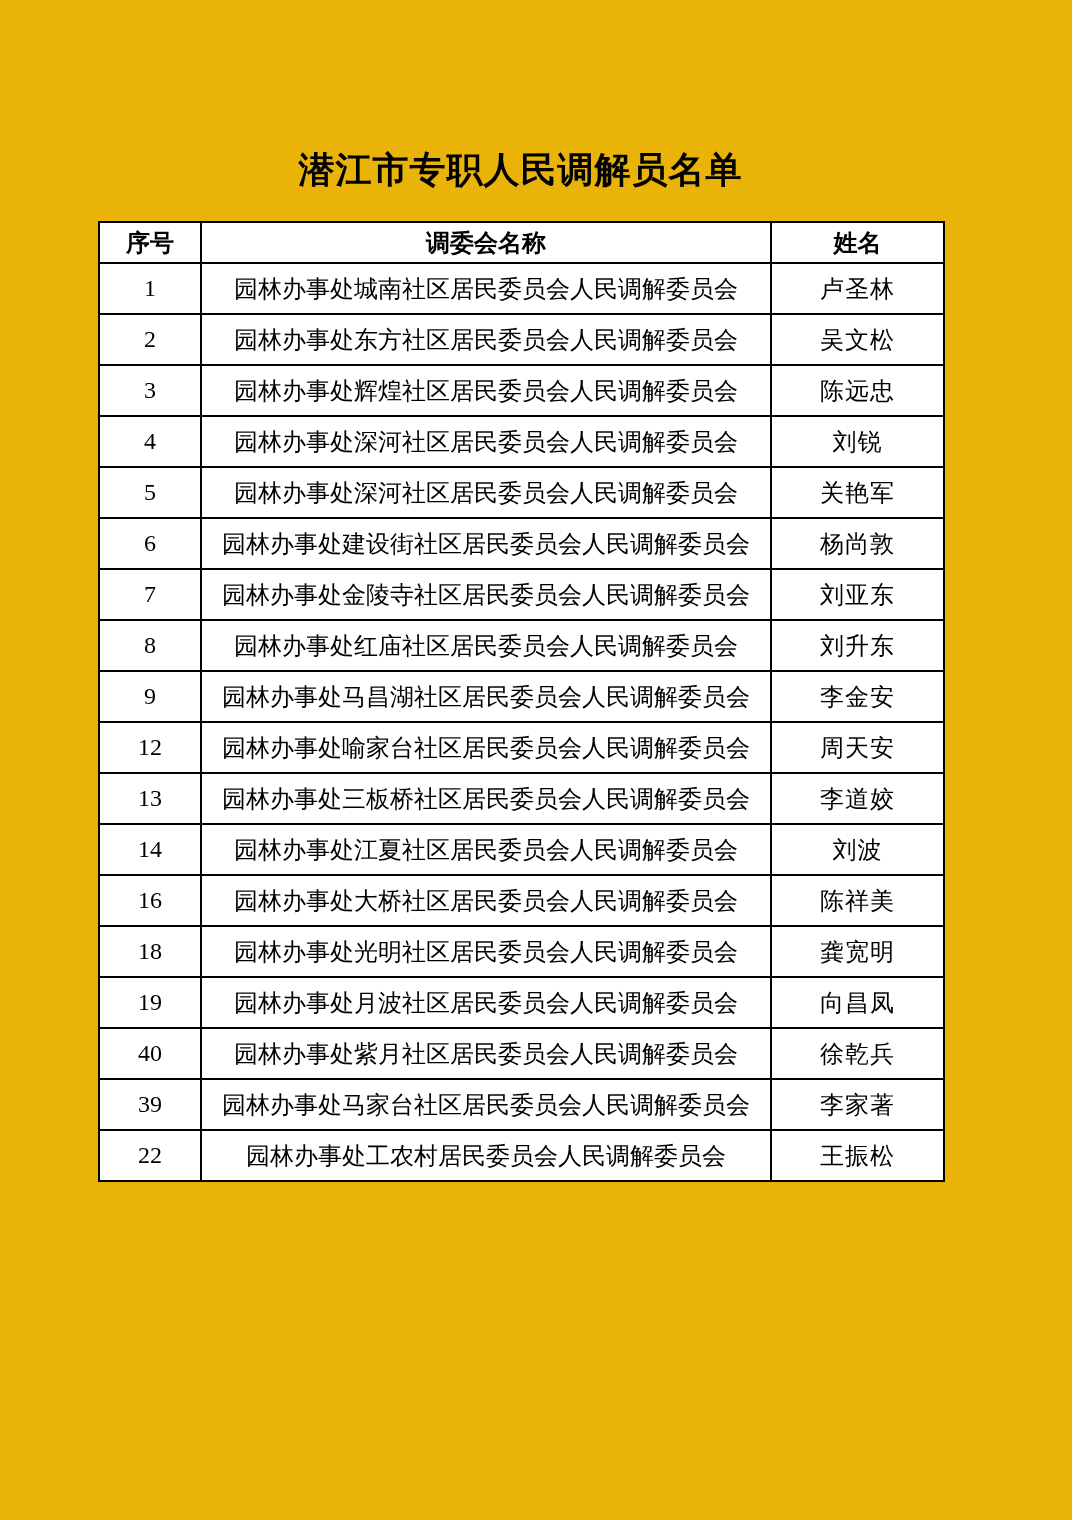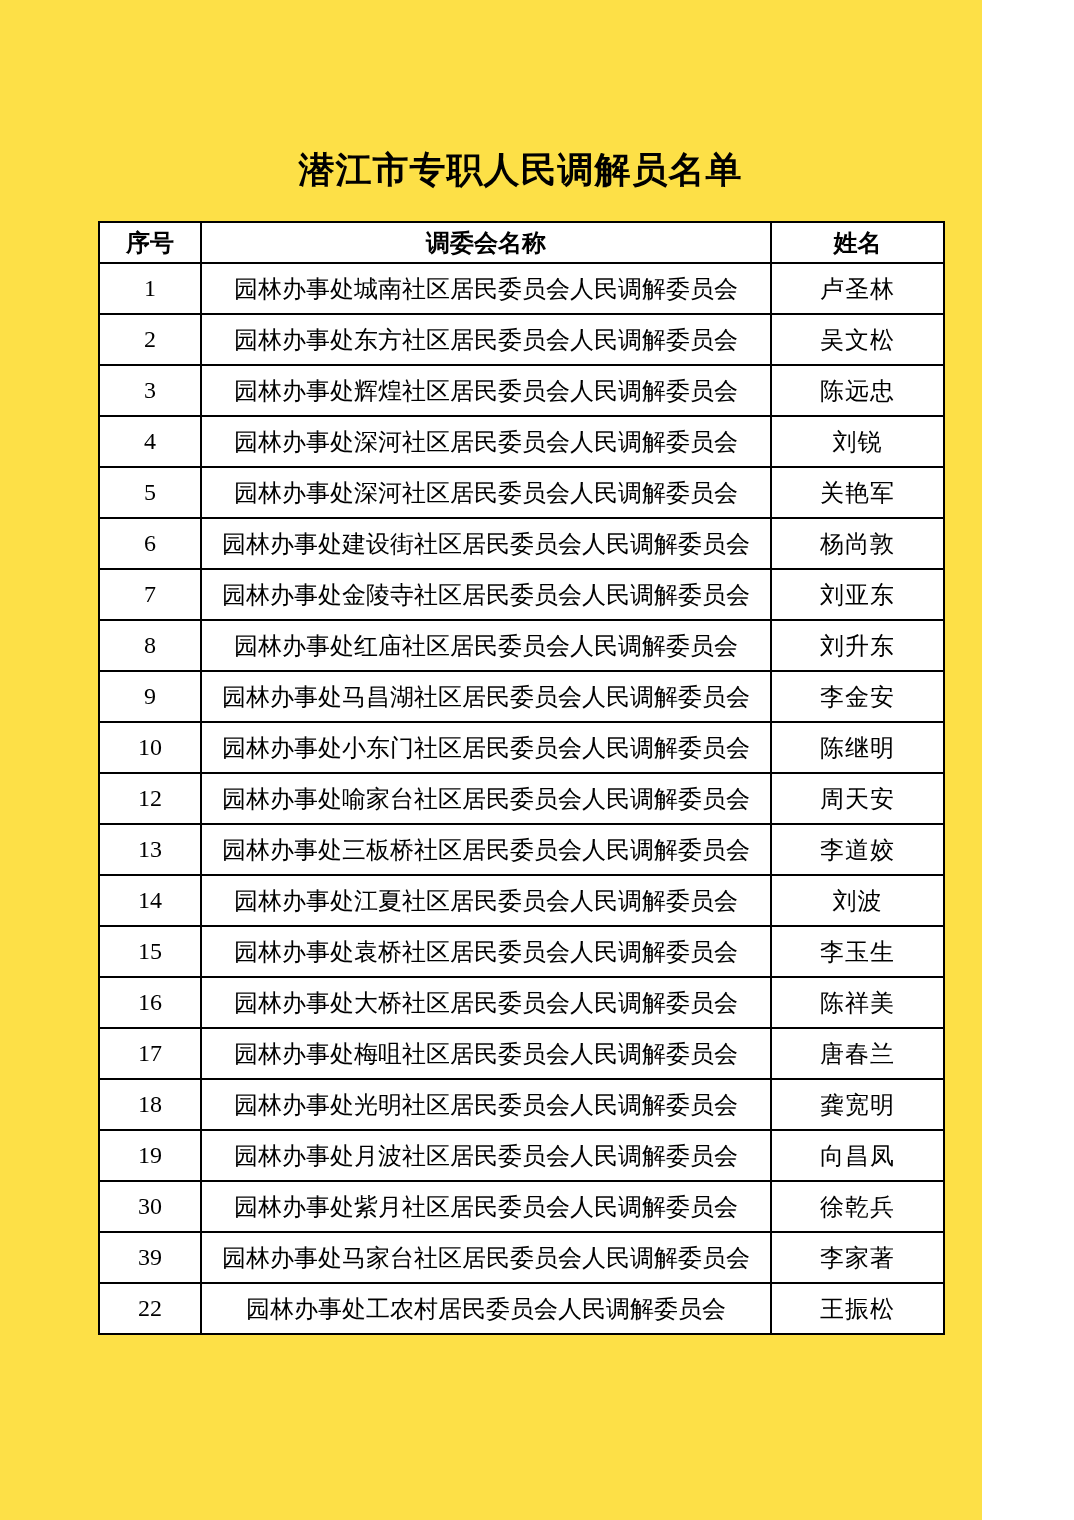--- a/index.html
+++ b/index.html
@@ -11,23 +11,23 @@
     width: 1074px;
     height: 1520px;
     position: relative;
     font-family: "Liberation Serif", serif;
     color: #000000;
     overflow: hidden;
   }
   .page {
     position: absolute;
     left: 0; top: 0;
-    width: 982px;
+    width: 1072px;
     height: 1520px;
-    background: #fde047;
+    background: #eab308;
   }
   .title-wrap {
     position: absolute;
     left: 98px;
     top: 146px;
     width: 845px;
     text-align: center;
   }
   .doc-title {
     margin: 0;
@@ -146,66 +146,51 @@
           <td class="serial-cell">8</td>
           <td class="committee-cell">园林办事处红庙社区居民委员会人民调解委员会</td>
           <td class="name-cell">刘升东</td>
         </tr>
         <tr>
           <td class="serial-cell">9</td>
           <td class="committee-cell">园林办事处马昌湖社区居民委员会人民调解委员会</td>
           <td class="name-cell">李金安</td>
         </tr>
         <tr>
-          <td class="serial-cell">10</td>
-          <td class="committee-cell">园林办事处小东门社区居民委员会人民调解委员会</td>
-          <td class="name-cell">陈继明</td>
-        </tr>
-        <tr>
           <td class="serial-cell">12</td>
           <td class="committee-cell">园林办事处喻家台社区居民委员会人民调解委员会</td>
           <td class="name-cell">周天安</td>
         </tr>
         <tr>
           <td class="serial-cell">13</td>
           <td class="committee-cell">园林办事处三板桥社区居民委员会人民调解委员会</td>
           <td class="name-cell">李道姣</td>
         </tr>
         <tr>
           <td class="serial-cell">14</td>
           <td class="committee-cell">园林办事处江夏社区居民委员会人民调解委员会</td>
           <td class="name-cell">刘波</td>
         </tr>
         <tr>
-          <td class="serial-cell">15</td>
-          <td class="committee-cell">园林办事处袁桥社区居民委员会人民调解委员会</td>
-          <td class="name-cell">李玉生</td>
-        </tr>
-        <tr>
           <td class="serial-cell">16</td>
           <td class="committee-cell">园林办事处大桥社区居民委员会人民调解委员会</td>
           <td class="name-cell">陈祥美</td>
         </tr>
         <tr>
-          <td class="serial-cell">17</td>
-          <td class="committee-cell">园林办事处梅咀社区居民委员会人民调解委员会</td>
-          <td class="name-cell">唐春兰</td>
-        </tr>
-        <tr>
           <td class="serial-cell">18</td>
           <td class="committee-cell">园林办事处光明社区居民委员会人民调解委员会</td>
           <td class="name-cell">龚宽明</td>
         </tr>
         <tr>
           <td class="serial-cell">19</td>
           <td class="committee-cell">园林办事处月波社区居民委员会人民调解委员会</td>
           <td class="name-cell">向昌凤</td>
         </tr>
         <tr>
-          <td class="serial-cell">30</td>
+          <td class="serial-cell">40</td>
           <td class="committee-cell">园林办事处紫月社区居民委员会人民调解委员会</td>
           <td class="name-cell">徐乾兵</td>
         </tr>
         <tr>
           <td class="serial-cell">39</td>
           <td class="committee-cell">园林办事处马家台社区居民委员会人民调解委员会</td>
           <td class="name-cell">李家著</td>
         </tr>
         <tr>
           <td class="serial-cell">22</td>

